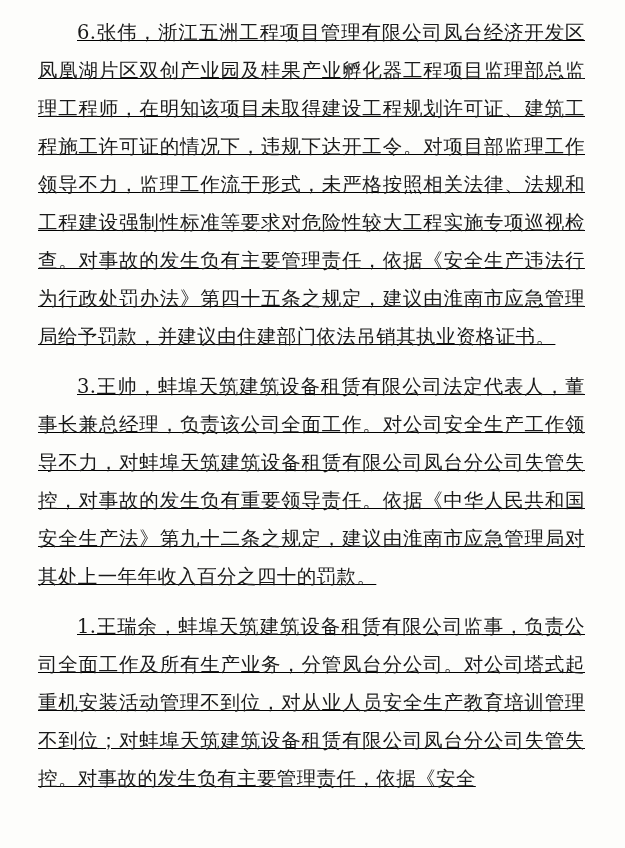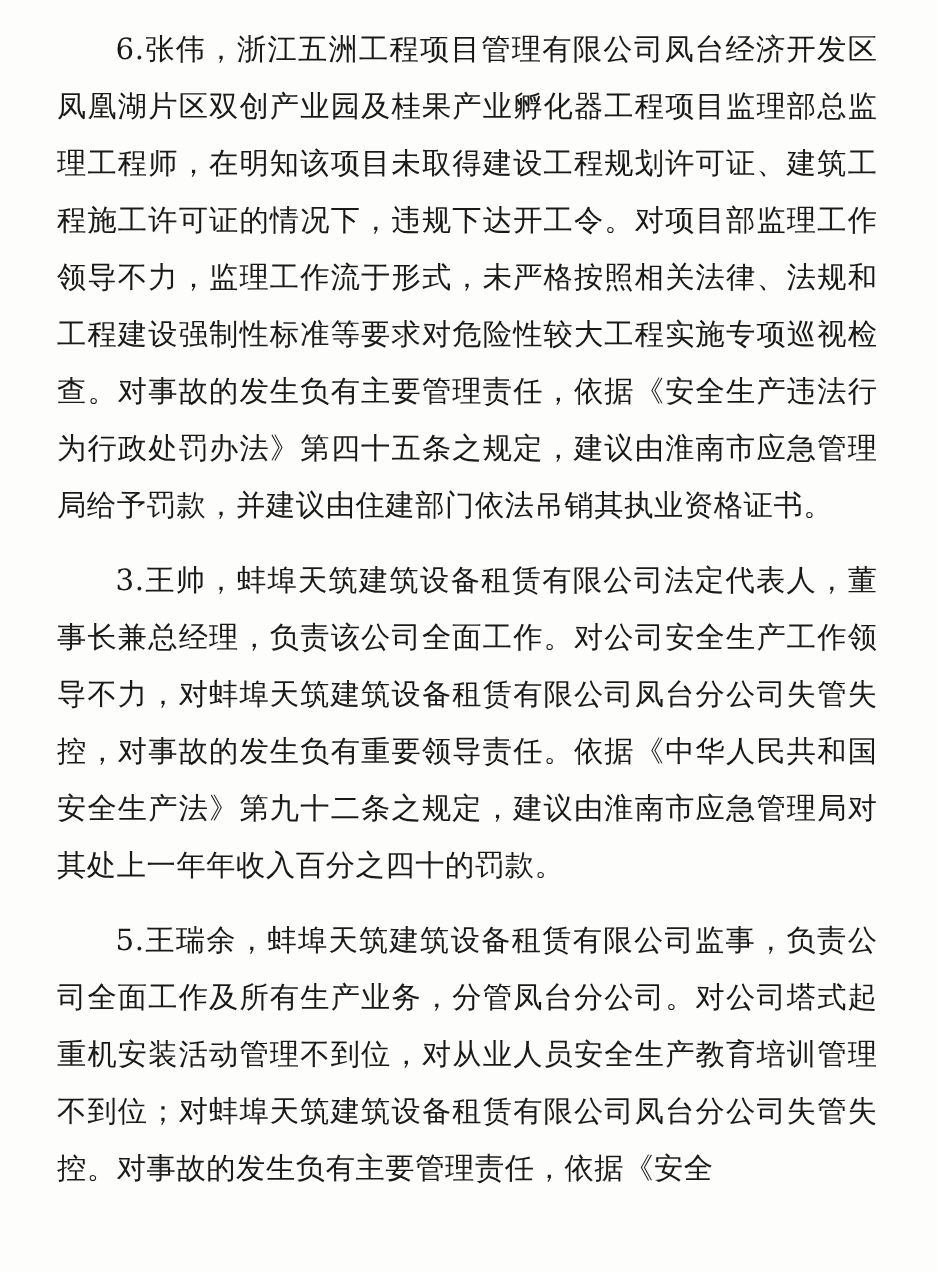--- a/index.html
+++ b/index.html
@@ -13,20 +13,21 @@
     font-family: "DejaVu Serif", "Liberation Serif", serif;
     overflow: hidden;
   }
   .page {
     position: relative;
     width: 625px;
     height: 848px;
     background: #fdfdfb;
     box-sizing: border-box;
     padding: 14px 40px 0 38px;
+    text-decoration: underline;
   }
   .doc-body {
     position: relative;
   }
   .para {
     margin: 0 0 12px 0;
     font-size: 19.5px;
     line-height: 38px;
     color: #1a1a1a;
     text-align: justify;
@@ -40,15 +41,15 @@
     margin-bottom: 0;
   }
 </style>
 </head>
 <body>
 
 <div class="page">
   <div class="doc-body">
     <p class="para">6.张伟，浙江五洲工程项目管理有限公司凤台经济开发区凤凰湖片区双创产业园及桂果产业孵化器工程项目监理部总监理工程师，在明知该项目未取得建设工程规划许可证、建筑工程施工许可证的情况下，违规下达开工令。对项目部监理工作领导不力，监理工作流于形式，未严格按照相关法律、法规和工程建设强制性标准等要求对危险性较大工程实施专项巡视检查。对事故的发生负有主要管理责任，依据《安全生产违法行为行政处罚办法》第四十五条之规定，建议由淮南市应急管理局给予罚款，并建议由住建部门依法吊销其执业资格证书。</p>
     <p class="para">3.王帅，蚌埠天筑建筑设备租赁有限公司法定代表人，董事长兼总经理，负责该公司全面工作。对公司安全生产工作领导不力，对蚌埠天筑建筑设备租赁有限公司凤台分公司失管失控，对事故的发生负有重要领导责任。依据《中华人民共和国安全生产法》第九十二条之规定，建议由淮南市应急管理局对其处上一年年收入百分之四十的罚款。</p>
-    <p class="para">5.王瑞余，蚌埠天筑建筑设备租赁有限公司监事，负责公司全面工作及所有生产业务，分管凤台分公司。对公司塔式起重机安装活动管理不到位，对从业人员安全生产教育培训管理不到位；对蚌埠天筑建筑设备租赁有限公司凤台分公司失管失控。对事故的发生负有主要管理责任，依据《安全</p>
+    <p class="para">1.王瑞余，蚌埠天筑建筑设备租赁有限公司监事，负责公司全面工作及所有生产业务，分管凤台分公司。对公司塔式起重机安装活动管理不到位，对从业人员安全生产教育培训管理不到位；对蚌埠天筑建筑设备租赁有限公司凤台分公司失管失控。对事故的发生负有主要管理责任，依据《安全</p>
   </div>
 </div>
 
 </body></html>

